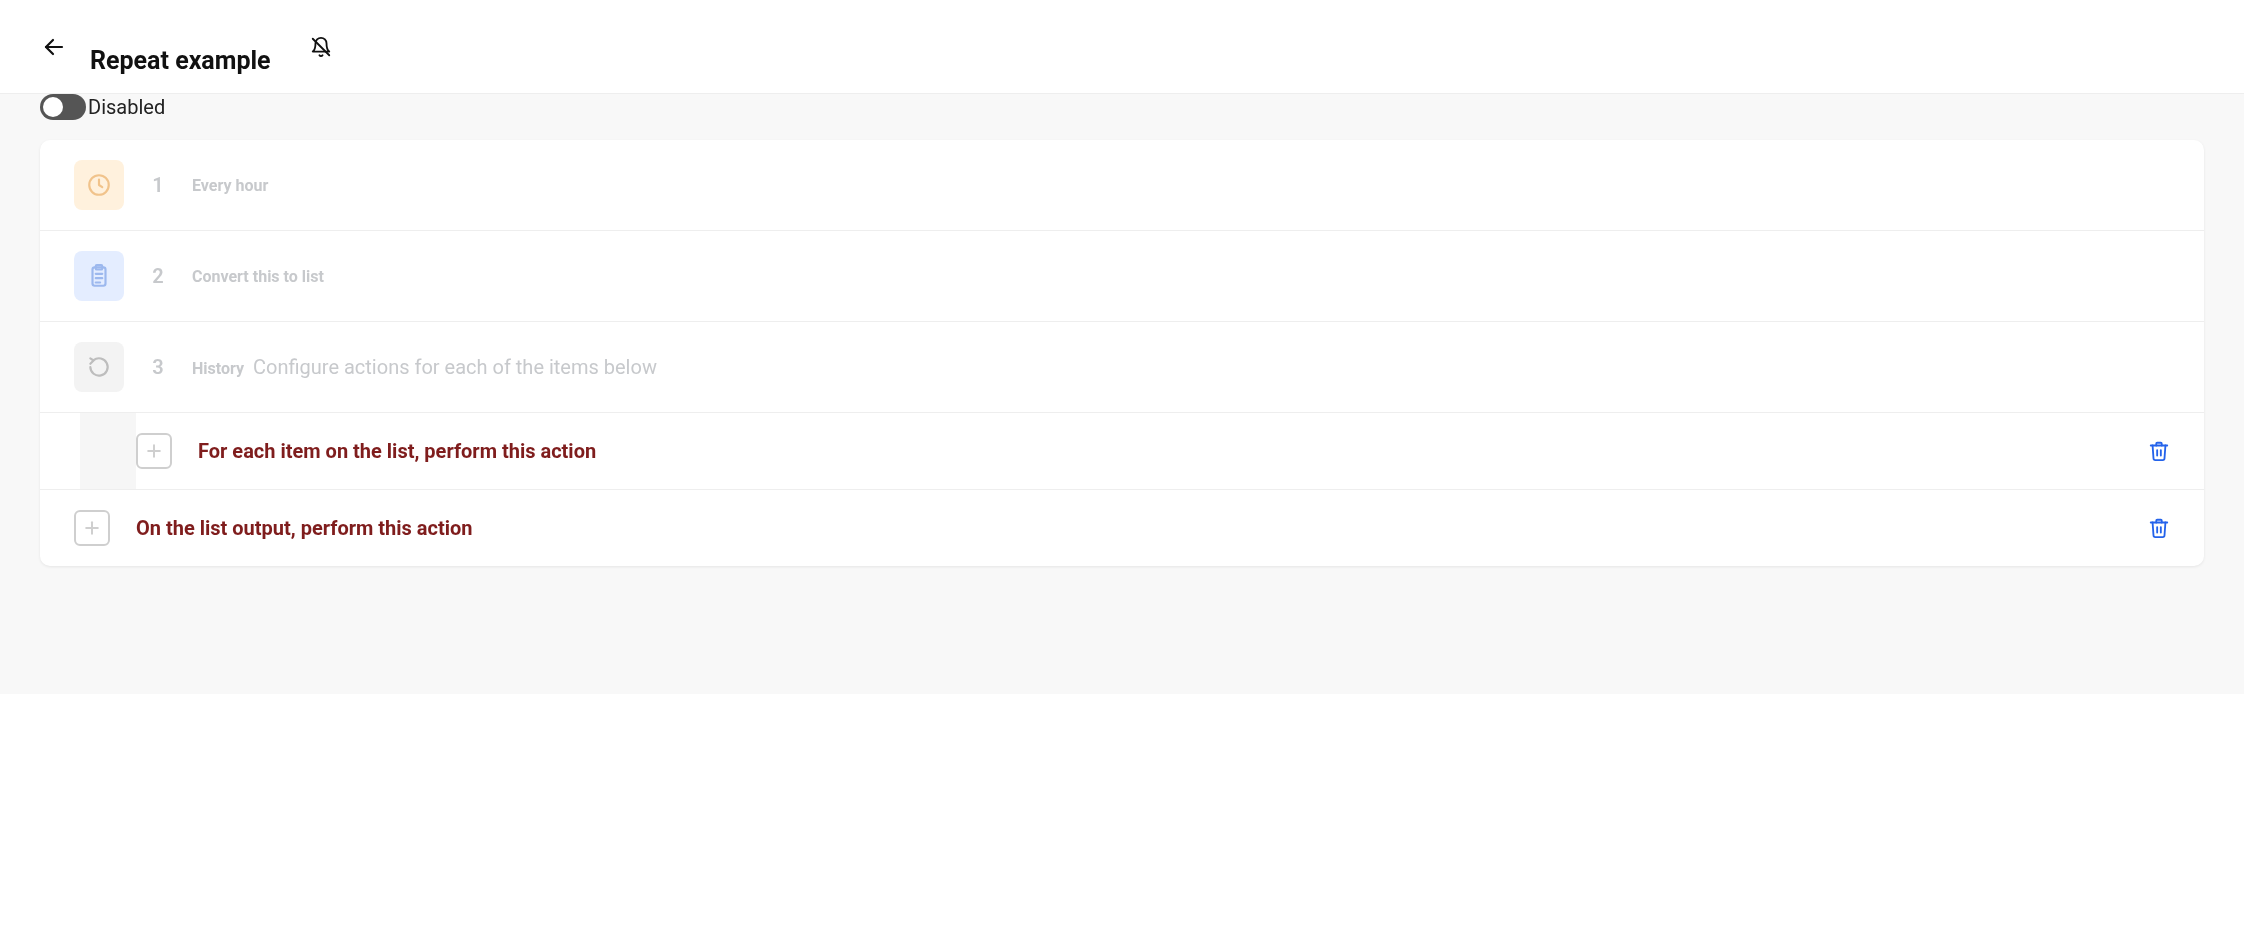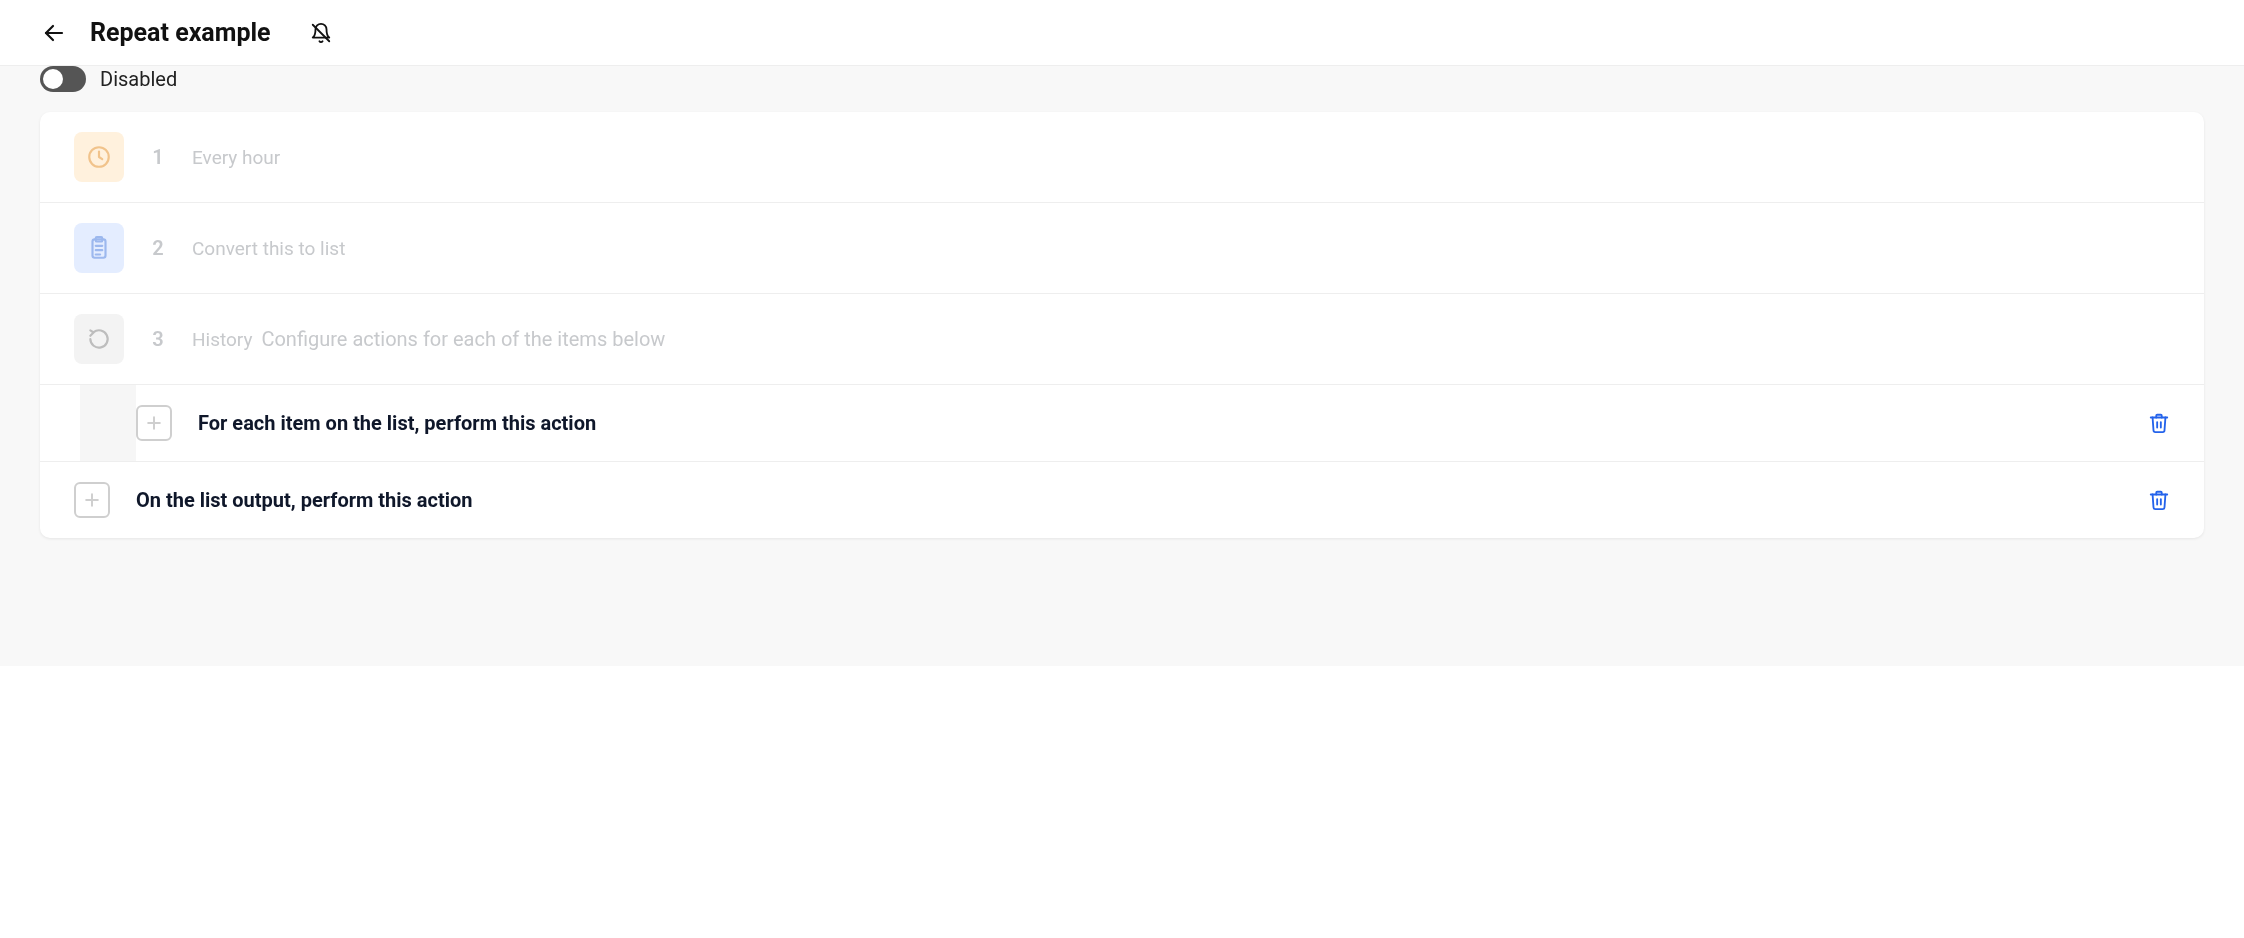--- a/index.html
+++ b/index.html
@@ -19,20 +19,21 @@
     gap: 22px;
   }
   .back-btn {
     width: 28px; height: 28px;
     display: flex; align-items: center; justify-content: center;
     cursor: pointer;
   }
   .page-title {
     font-size: 25px;
     font-weight: 700;
+    margin-top: 28px;
   }
   .notif-btn {
     width: 28px; height: 28px;
     display: flex; align-items: center; justify-content: center;
     cursor: pointer;
     margin-left: 14px;
   }
 
   
   .page-body {
@@ -60,21 +61,21 @@
     border-bottom: 3px solid transparent;
   }
   .tab.active {
     font-weight: 600;
     border-bottom-color: #2463eb;
   }
   .tab.more { letter-spacing: 2px; }
   .toggle-wrap {
     display: flex;
     align-items: center;
-    gap: 14px;
+    gap: 2px;
   }
   .toggle {
     width: 46px; height: 26px;
     border-radius: 13px;
     background: #555;
     position: relative;
     cursor: pointer;
   }
   .toggle .knob {
     position: absolute;
@@ -103,21 +104,21 @@
   .step:last-child { border-bottom: none; }
   .step .icon-box {
     width: 50px; height: 50px;
     border-radius: 8px;
     display: flex; align-items: center; justify-content: center;
     flex-shrink: 0;
   }
   .step.muted .step-num,
   .step.muted .step-label { color: #c7c9cc; }
   .step-num { font-size: 20px; font-weight: 600; width: 16px; text-align: center; }
-  .step-label { font-size: 19px; font-weight: 400; }
+  .step-label { font-size: 16px; font-weight: 700; }
   .step-hint { font-size: 20px; color: #c7c9cc; font-weight: 400; margin-left: 5px; }
 
   .step.nested {
     padding-left: 96px;
     background: #fff;
     position: relative;
   }
   .step.nested::before {
     content: "";
     position: absolute;
@@ -131,21 +132,21 @@
     display: flex; align-items: center; justify-content: center;
     flex-shrink: 0;
     cursor: pointer;
     position: relative;
     z-index: 1;
   }
   .add-box svg { stroke: #cfcfcf; }
   .action-label {
     font-size: 20px;
     font-weight: 700;
-    color: #0f172a;
+    color: #7f1d1d;
   }
   .spacer { flex: 1; }
   .trash-btn {
     cursor: pointer;
     display: flex; align-items: center; justify-content: center;
   }
 
   .icon-orange { background: #fff1dd; }
   .icon-blue  { background: #e4edff; }
   .icon-gray  { background: #f3f3f3; }

